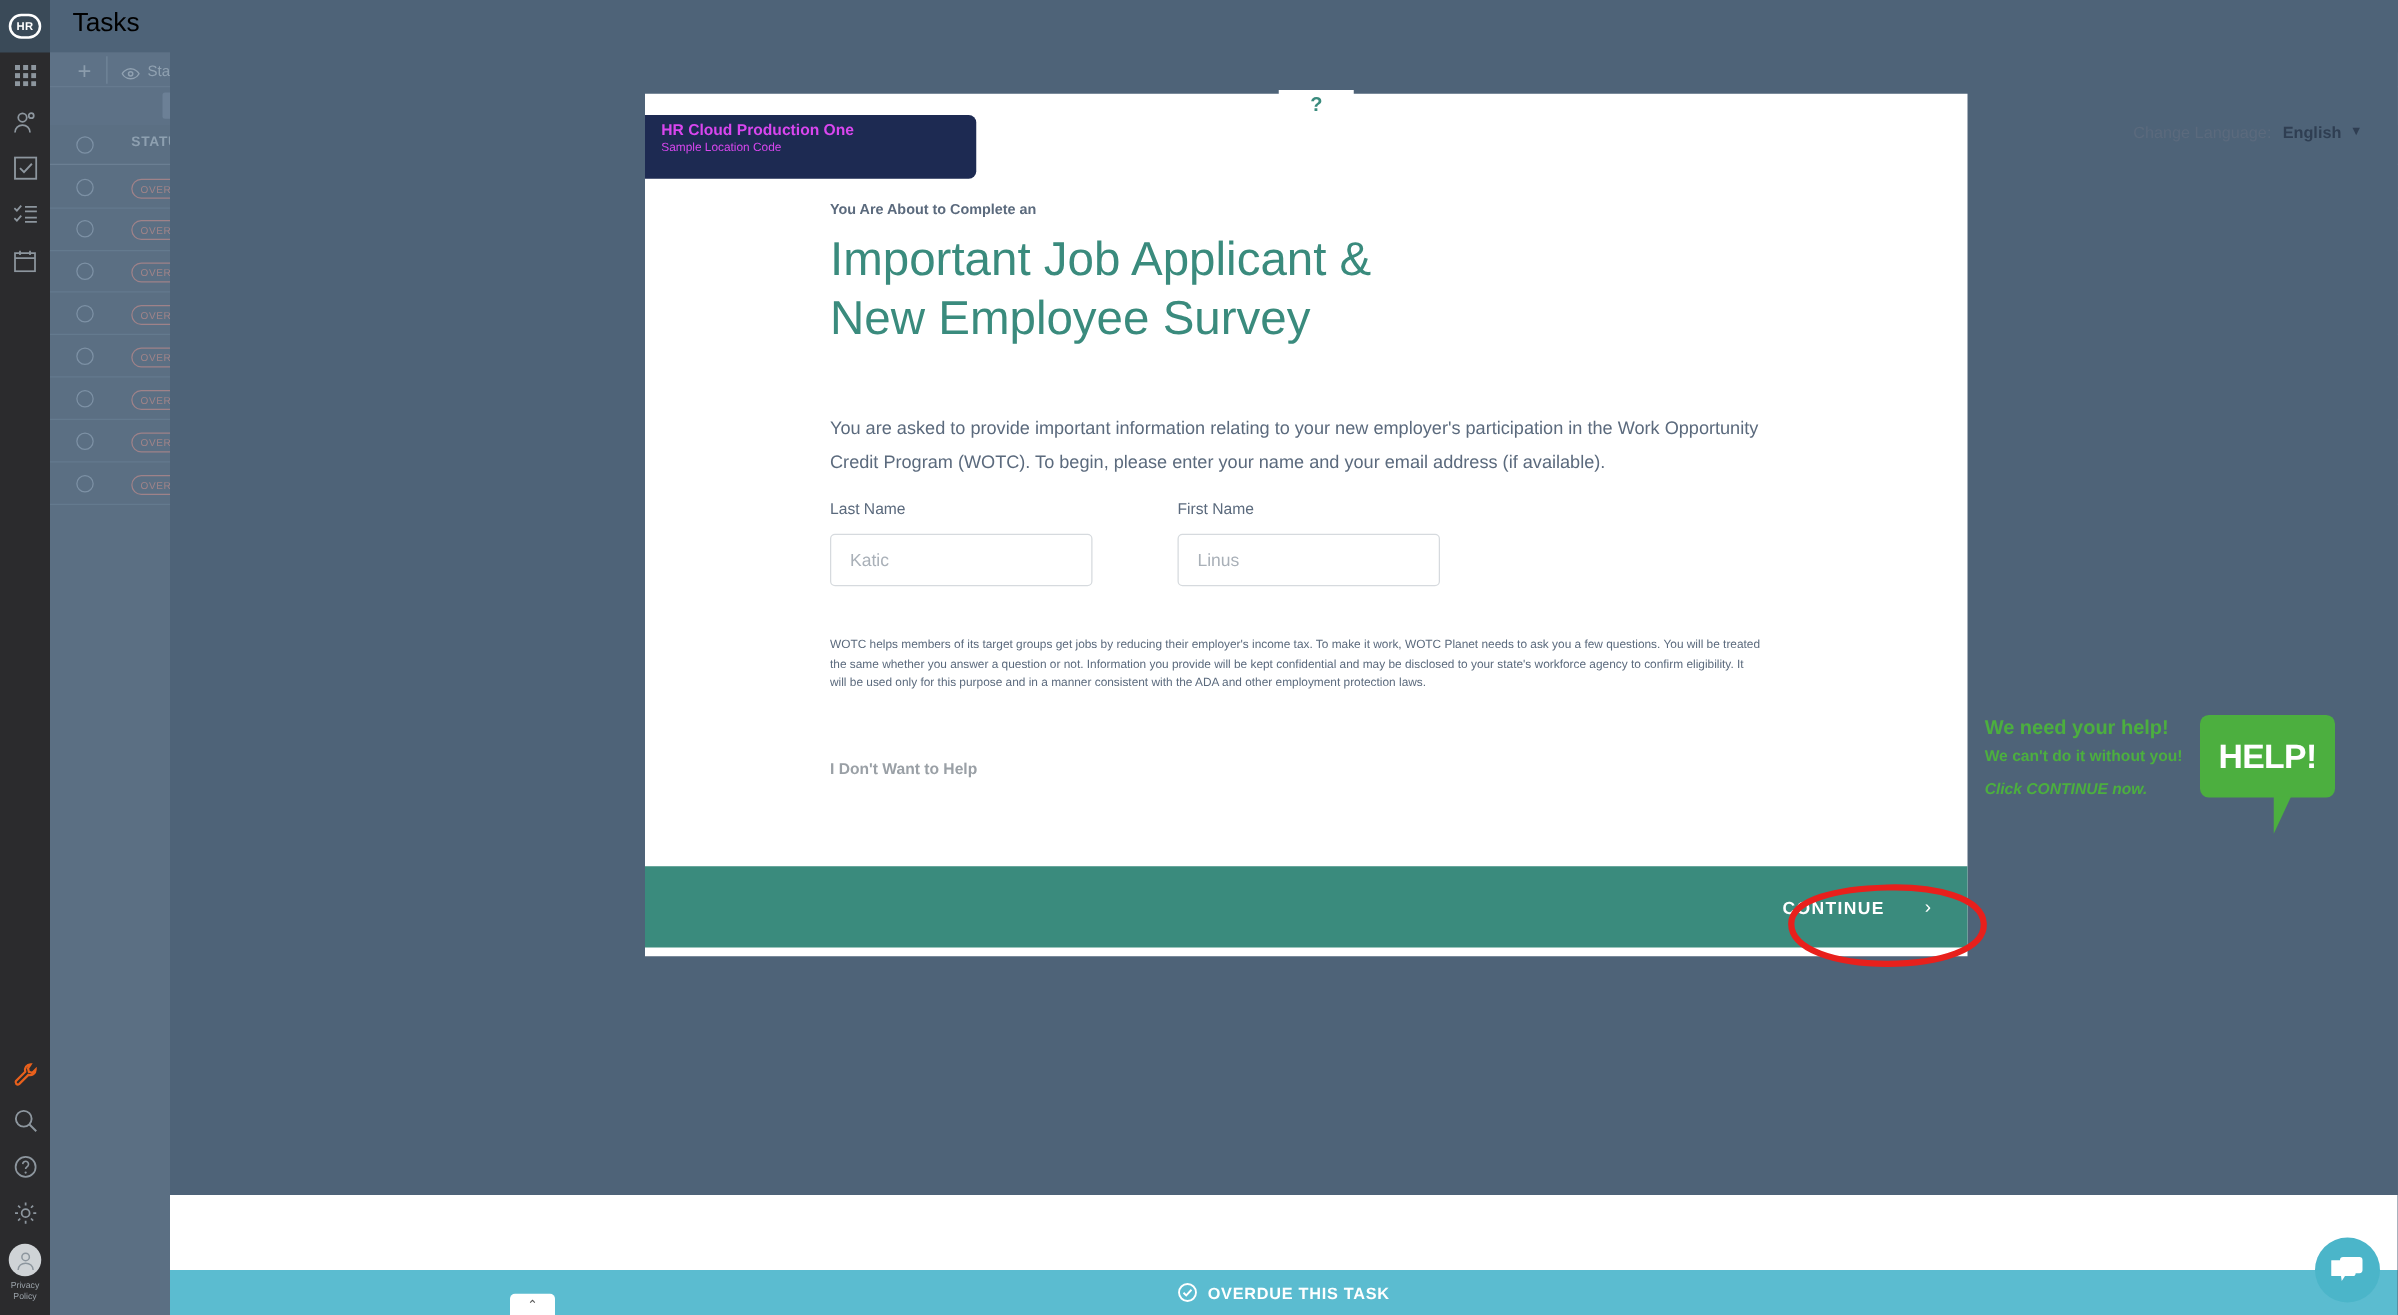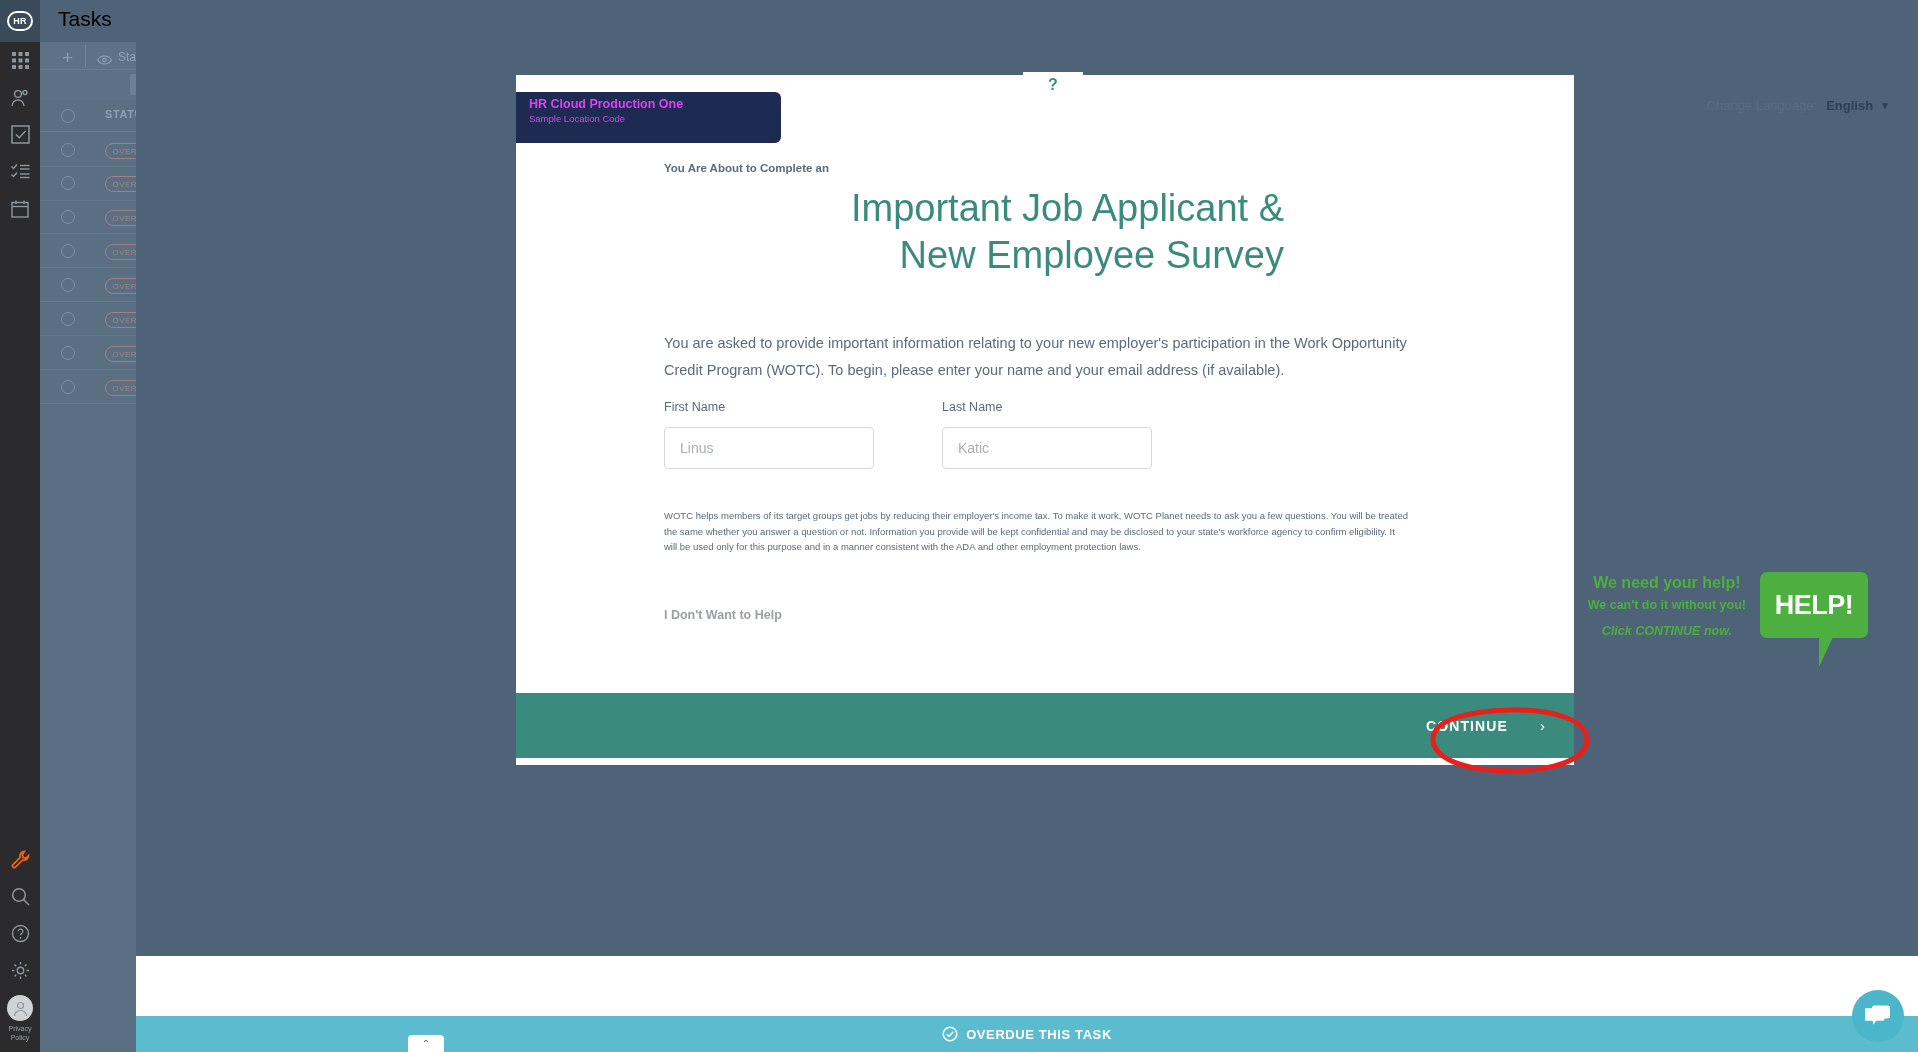--- a/index.html
+++ b/index.html
@@ -135,21 +135,21 @@
   #lang-wrap {
     position: absolute; right: 28px; top: 98px; display: flex; align-items: center;
     font-size: 13px; color: #5b6a7d;
   }
   #lang-value { font-weight: bold; color: #2f3e52; margin-left: 9px; }
   #lang-caret { margin-left: 7px; font-size: 10px; color: #2f3e52; }
 
   #kicker { position: absolute; left: 664px; top: 162px; font-size: 11.5px; font-weight: bold; color: #5b6a7d; }
   #headline {
     position: absolute; left: 664px; top: 185px; width: 620px;
-    font-size: 38px; line-height: 47px; color: #3a8b7d; font-weight: 300; text-align: right;
+    font-size: 38px; line-height: 47px; color: #3a8b7d; font-weight: 300;
   }
   #intro {
     position: absolute; left: 664px; top: 330px; width: 760px;
     font-size: 14.5px; line-height: 27px; color: #5b6a7d;
   }
 
   #form-row { position: absolute; left: 664px; top: 400px; display: flex; }
   .field { margin-right: 68px; }
   .field:last-child { margin-right: 0; }
   .field-label { font-size: 12.5px; color: #5b6a7d; margin-bottom: 13px; }
@@ -165,21 +165,21 @@
     position: absolute; left: 664px; top: 508px; width: 745px;
     font-size: 9.5px; line-height: 15.5px; color: #5b6a7d;
   }
 
   #decline-link {
     position: absolute; left: 664px; top: 608px;
     font-size: 12.5px; font-weight: bold; color: #9aa0a6;
   }
 
   #help-block { position: absolute; right: 50px; top: 572px; width: 320px; height: 110px; }
-  #help-text { position: absolute; right: 122px; top: 0; text-align: center; color: #4caf3f; }
+  #help-text { position: absolute; right: 122px; top: 0; text-align: left; color: #4caf3f; }
   #help-l1 { font-size: 16px; font-weight: bold; line-height: 22px; }
   #help-l2 { font-size: 12.5px; font-weight: bold; line-height: 22px; }
   #help-l3 { font-size: 12.5px; font-weight: bold; line-height: 22px; margin-top: 4px; font-style: italic; }
   #help-bubble {
     position: absolute; right: 0; top: 0; width: 108px; height: 66px;
     background: #4caf3f; border-radius: 7px;
     display: flex; align-items: center; justify-content: center;
     color: #fff; font-size: 27px; font-weight: bold; letter-spacing: -.5px;
   }
   #help-tail {
@@ -404,27 +404,27 @@
 <div id="kicker">You Are About to Complete an</div>
 
 <div id="headline">
   <span>Important Job Applicant &amp;</span><br>
   <span>New Employee Survey</span>
 </div>
 
 <div id="intro">You are asked to provide important information relating to your new employer's participation in the Work Opportunity Credit Program (WOTC). To begin, please enter your name and your email address (if available).</div>
 
 <div id="form-row">
+  <div class="field" id="field-last">
+    <div class="field-label">Last Name</div>
+    <input class="field-input" type="text" placeholder="Katic" style="">
+  </div>
   <div class="field" id="field-first">
     <div class="field-label">First Name</div>
     <input class="field-input" type="text" placeholder="Linus" style="">
-  </div>
-  <div class="field" id="field-last">
-    <div class="field-label">Last Name</div>
-    <input class="field-input" type="text" placeholder="Katic" style="">
   </div>
 </div>
 
 <div id="disclaimer">WOTC helps members of its target groups get jobs by reducing their employer's income tax. To make it work, WOTC Planet needs to ask you a few questions. You will be treated the same whether you answer a question or not. Information you provide will be kept confidential and may be disclosed to your state's workforce agency to confirm eligibility. It will be used only for this purpose and in a manner consistent with the ADA and other employment protection laws.</div>
 
 <div id="decline-link">I Don't Want to Help</div>
 
 <div id="help-block">
   <div id="help-text">
     <div id="help-l1">We need your help!</div>

